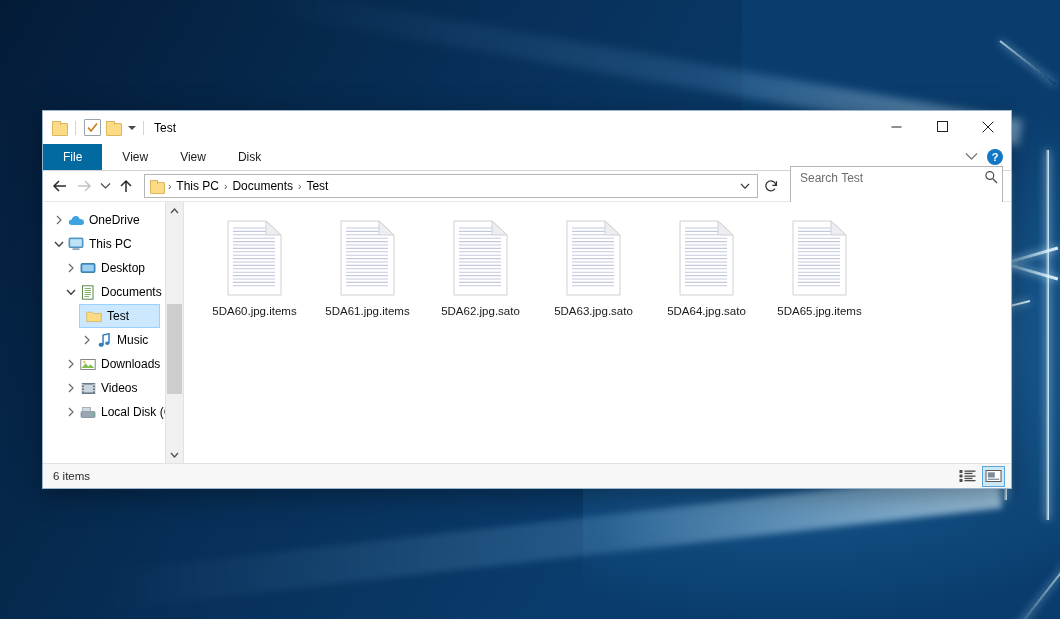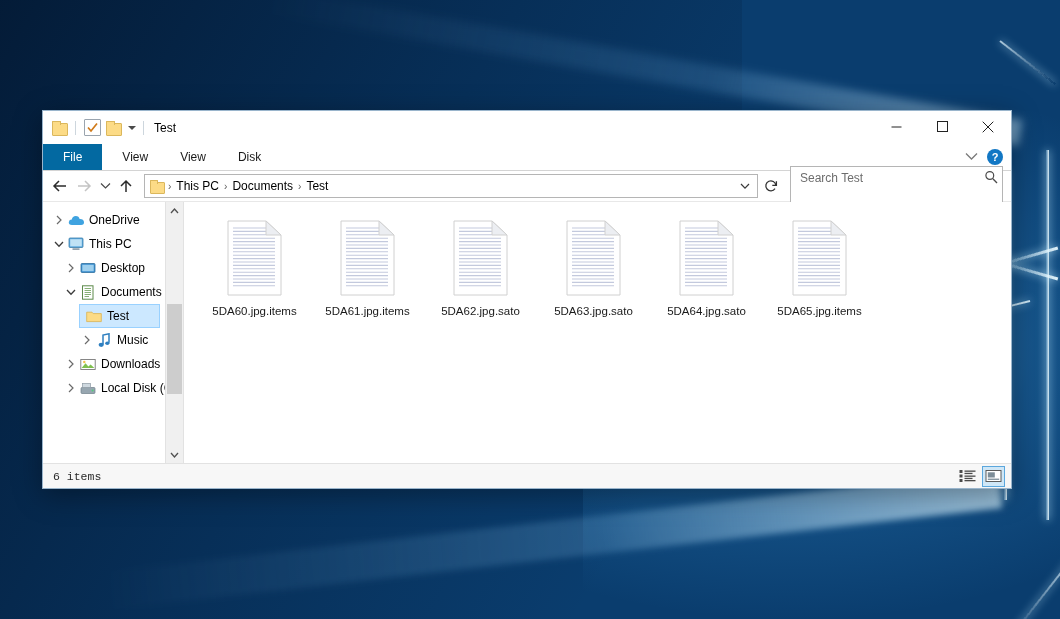--- a/index.html
+++ b/index.html
@@ -211,21 +211,21 @@
     padding: 4px 0 6px 0; margin-right: 0;
   }
   .doc-icon {
     width: 58px; height: 76px; position: relative; margin-bottom: 9px;
   }
   .fname { font-size: 11.5px; color: #1a1a1a; text-align: center; white-space: nowrap; }
   
   .statusbar {
     height: 24px; flex: none; display: flex; align-items: center;
     border-top: 1px solid #e2e2e2; background: #f7f7f7;
-    padding: 0 6px 0 10px; font-size: 11.5px; color: #2a2a2a; font-family: Liberation Mono, monospace;
+    padding: 0 6px 0 10px; font-size: 11.5px; color: #2a2a2a;
   }
   .viewbtns { margin-left: auto; display: flex; gap: 4px; align-items: center; }
   .vbtn {
     width: 21px; height: 19px; display: flex; align-items: center; justify-content: center;
   }
   .vbtn.active { border: 1px solid #5ba7dd; background: #cfe7f7; }
 </style>
 </head>
 <body>
 
@@ -445,20 +445,42 @@
           <span class="tico">
             <svg width="16" height="13" viewBox="0 0 16 13">
               <rect x="0.8" y="1.5" width="14.4" height="10" fill="#fff" stroke="#7a7a7a" stroke-width="0.9"></rect>
               <path d="M1.6 10 L5.5 5.2 L8.4 8.6 L10.6 6.4 L14.4 10 Z" fill="#7fc04f"></path>
               <circle cx="4.3" cy="4" r="1.2" fill="#f0c24a"></circle>
             </svg>
           </span>
           <span class="tlabel">Downloads</span>
         </div>
 
+        <div class="tree-row" style="padding-left:20px">
+          <span class="chev">
+            <svg width="7" height="10" viewBox="0 0 7 10">
+                <path d="M1 1 L5 5 L1 9" stroke="#6b6b6b" stroke-width="1.2" fill="none"></path>
+              </svg>
+          </span>
+          <span class="tico">
+            <svg width="15" height="13" viewBox="0 0 15 13">
+              <rect x="0.8" y="1" width="13.4" height="11" fill="#6d7b86"></rect>
+              <rect x="3" y="2.6" width="9" height="7.8" fill="#c9d6de"></rect>
+              <g fill="#f2f6f8">
+                <rect x="1.4" y="2" width="1.2" height="1.5"></rect>
+                  <rect x="1.4" y="5" width="1.2" height="1.5"></rect>
+                <rect x="1.4" y="8" width="1.2" height="1.5"></rect>
+                  <rect x="12.4" y="2" width="1.2" height="1.5"></rect>
+                <rect x="12.4" y="5" width="1.2" height="1.5"></rect>
+                  <rect x="12.4" y="8" width="1.2" height="1.5"></rect>
+              </g>
+            </svg>
+          </span>
+          <span class="tlabel">Videos</span>
+        </div>
 
         <div class="tree-row" style="padding-left:20px">
           <span class="chev">
             <svg width="7" height="10" viewBox="0 0 7 10">
                 <path d="M1 1 L5 5 L1 9" stroke="#6b6b6b" stroke-width="1.2" fill="none"></path>
               </svg>
           </span>
           <span class="tico">
             <svg width="16" height="13" viewBox="0 0 16 13">
               <rect x="1" y="5.5" width="14" height="6" rx="1" fill="#97a6b0" stroke="#6f7f8a" stroke-width="0.7"></rect>

